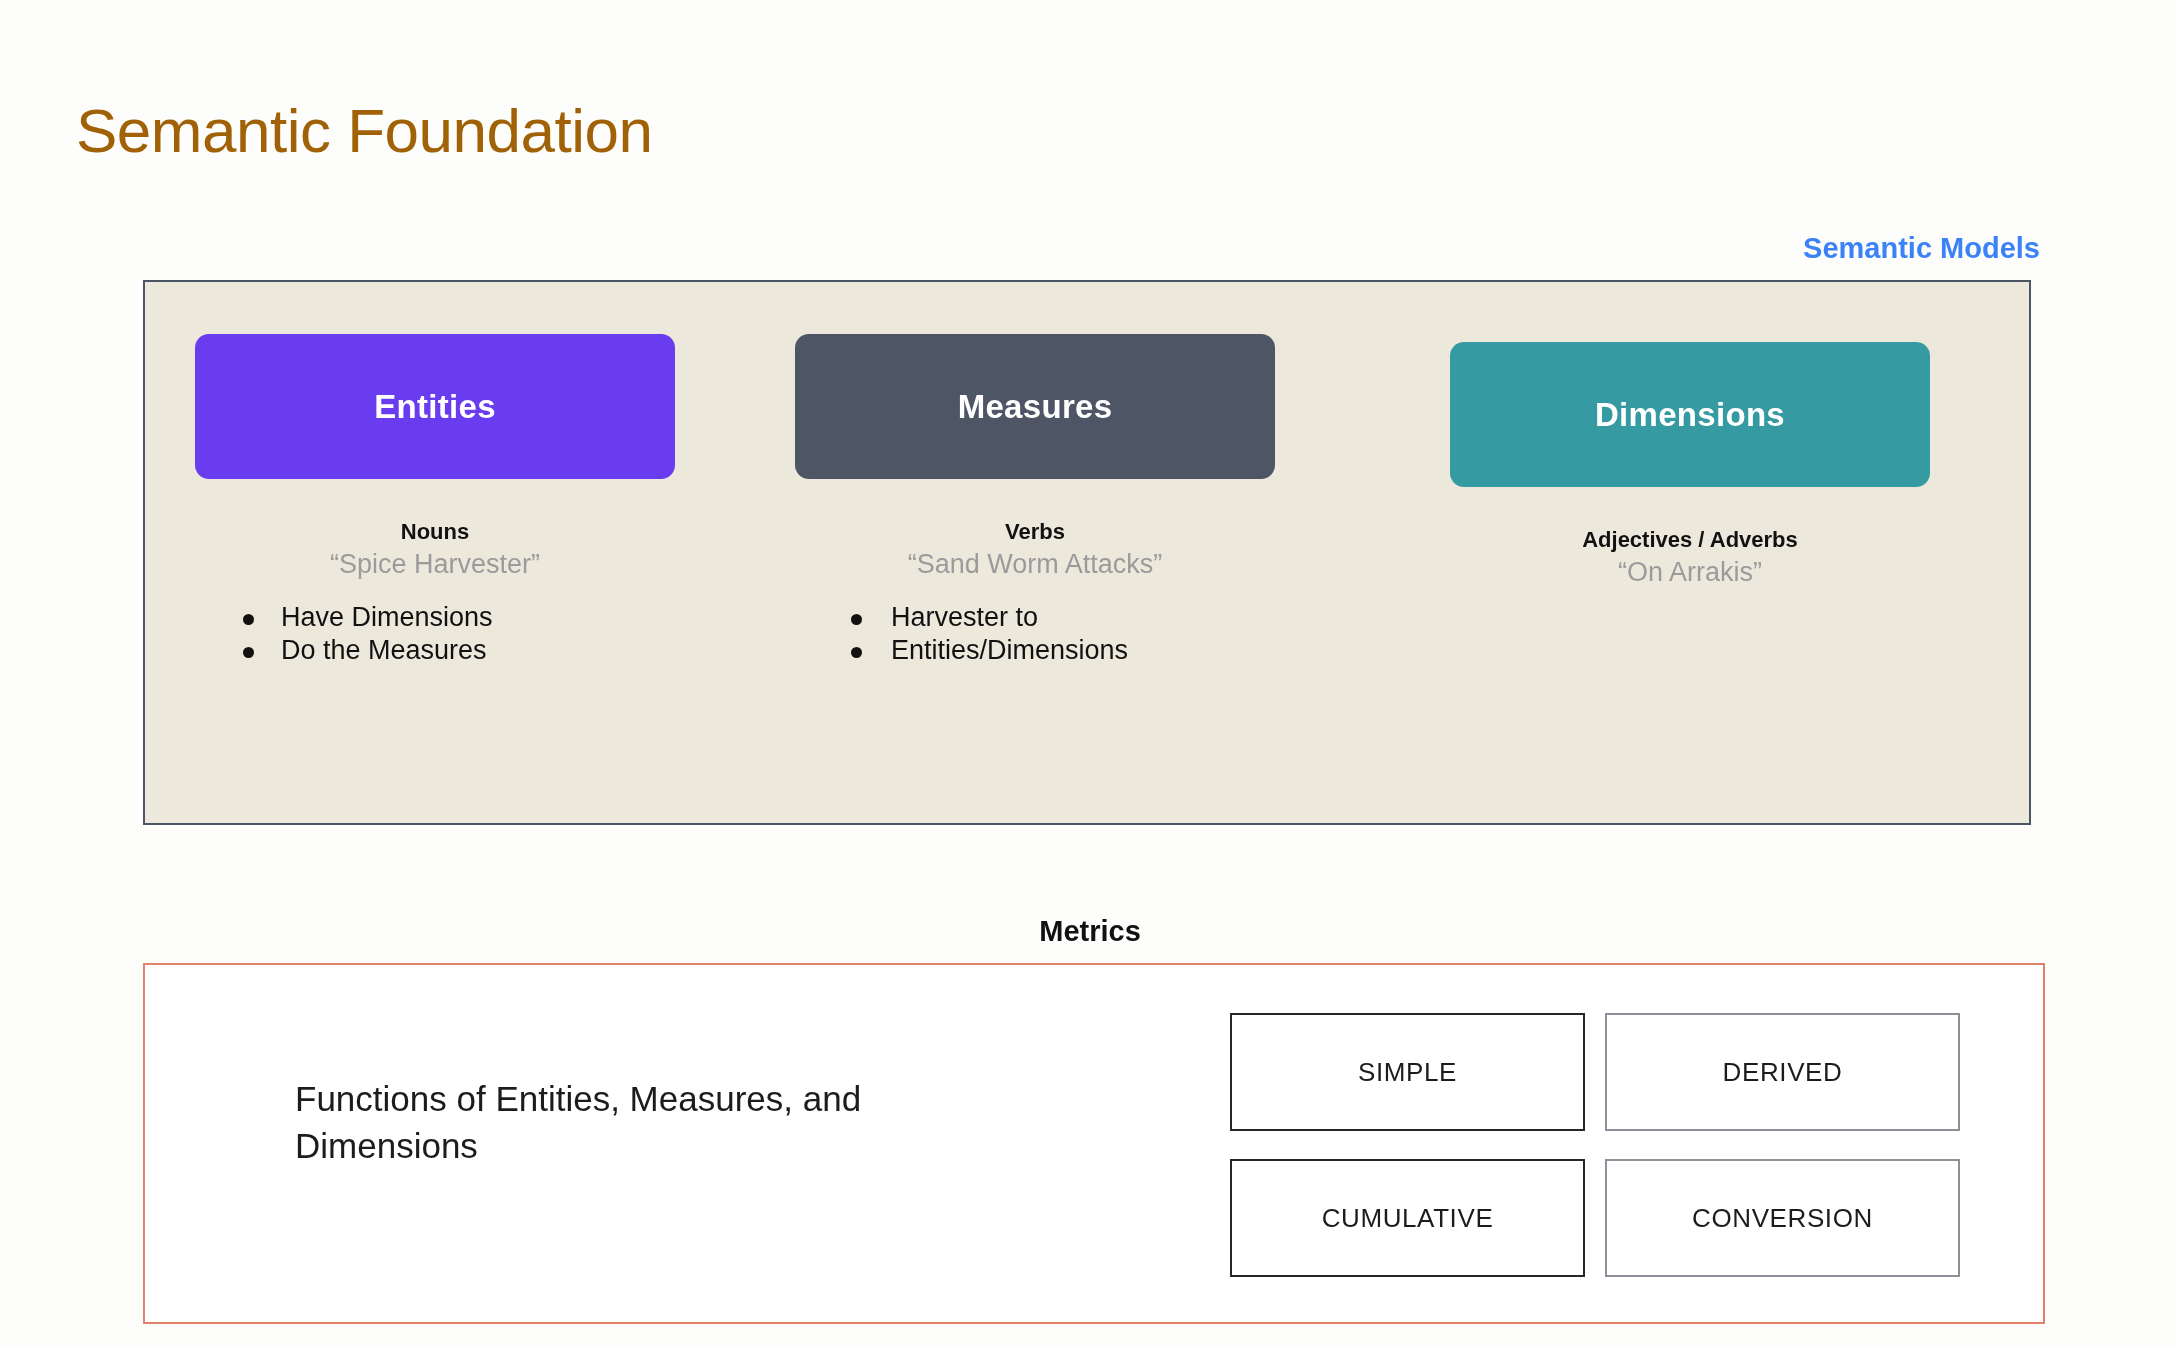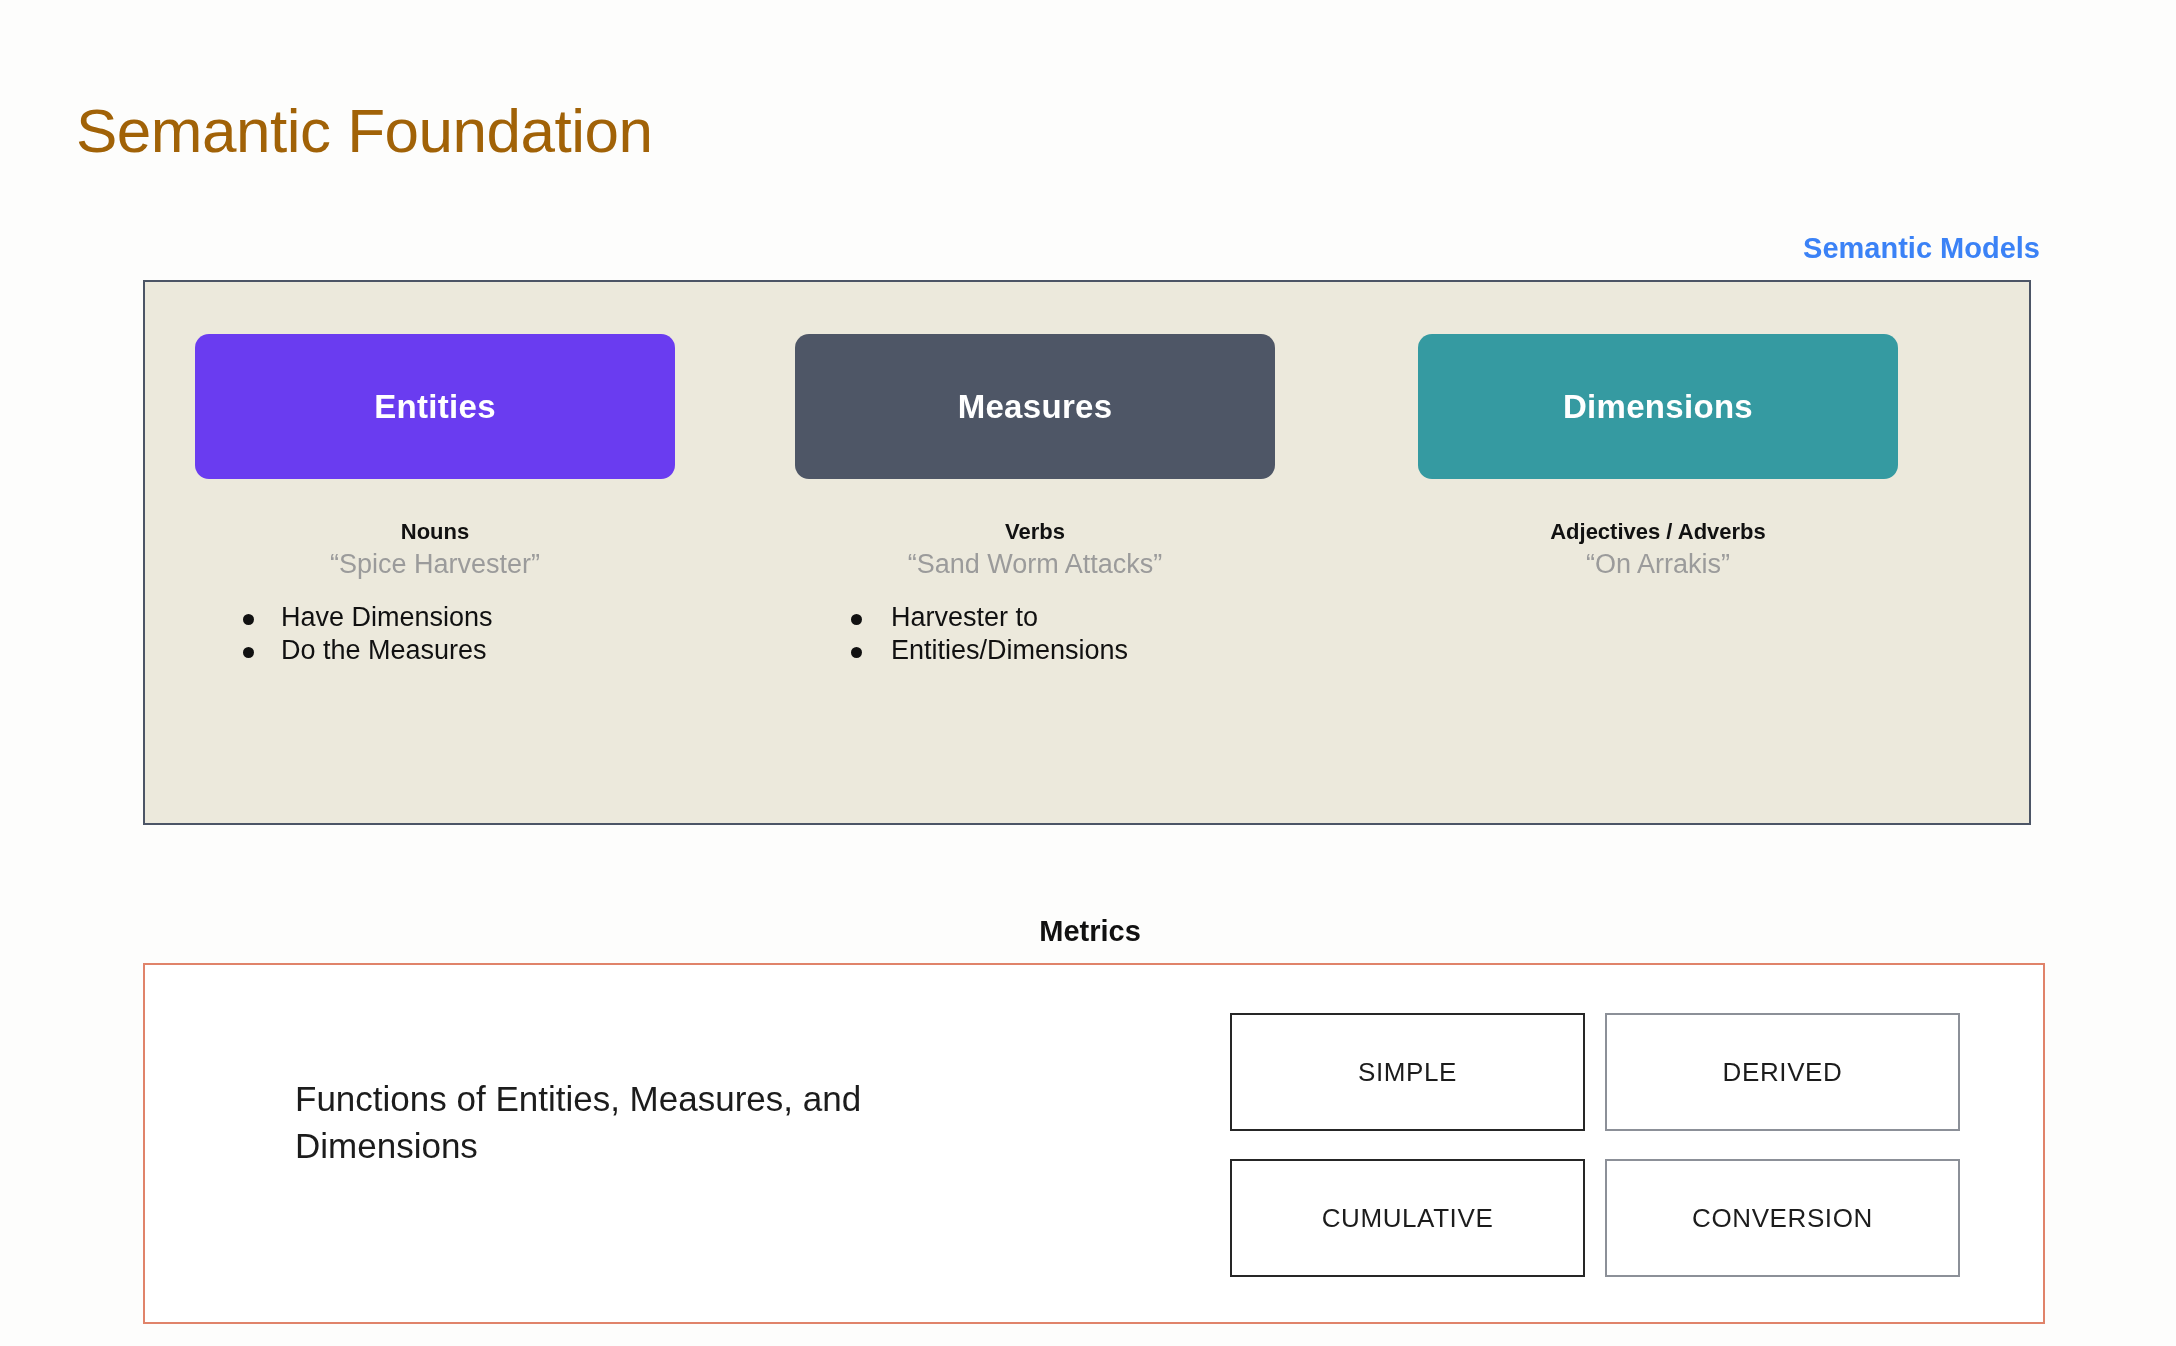--- a/index.html
+++ b/index.html
@@ -58,21 +58,21 @@
     box-sizing: border-box;
   }
 
   .col {
     position: absolute;
     top: 52px;
     width: 480px;
   }
   .col-entities    { left: 50px; }
   .col-measures    { left: 650px; }
-  .col-dimensions  { left: 1273px; }
+  .col-dimensions  { left: 1305px; margin-top: 8px; }
 
   .pill {
     height: 145px;
     border-radius: 14px;
     display: flex;
     align-items: center;
     justify-content: center;
     color: #ffffff;
     font-size: 33px;
     font-weight: bold;

